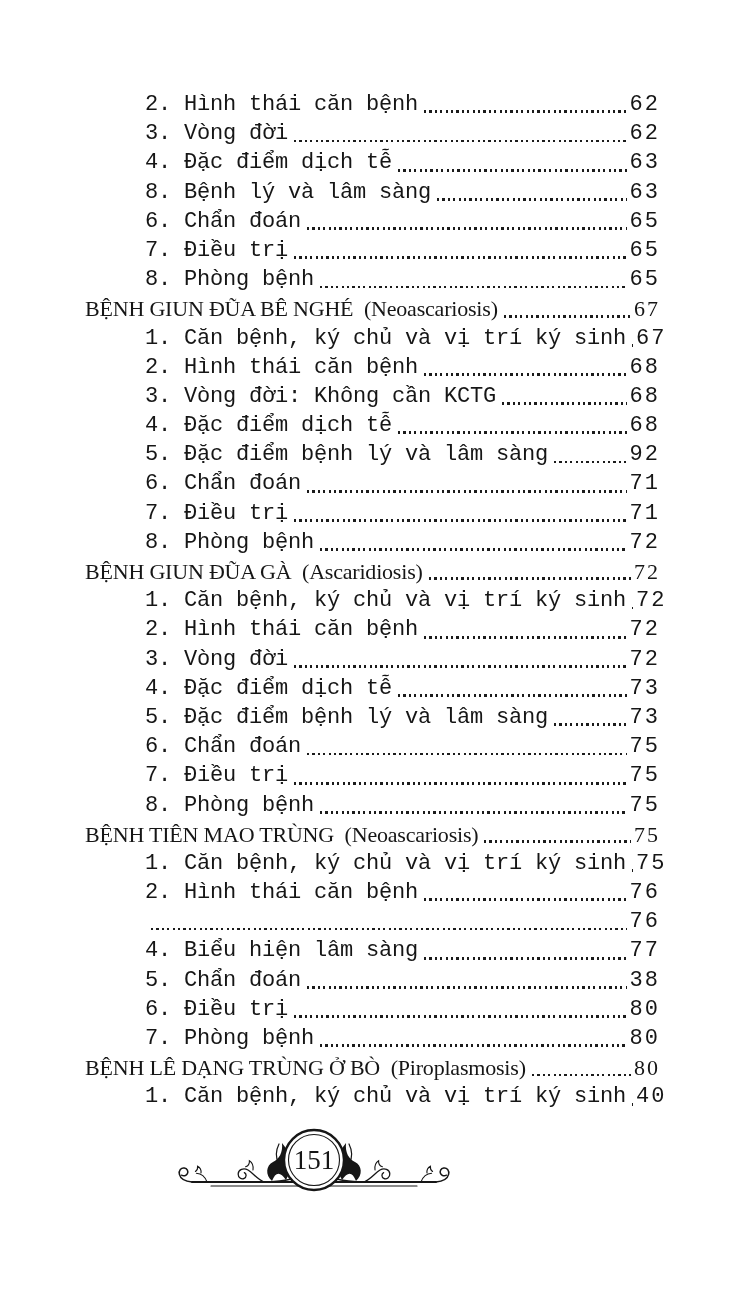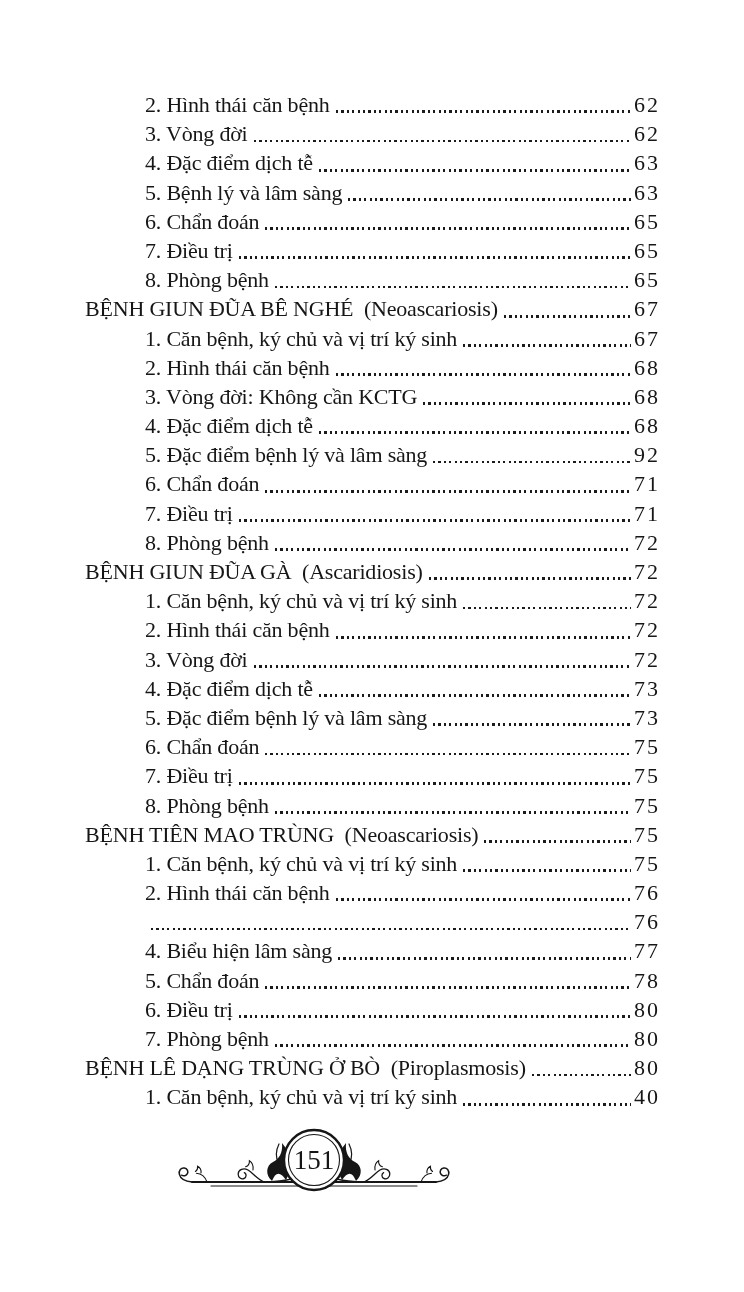--- a/index.html
+++ b/index.html
@@ -28,20 +28,21 @@
   }
   .toc-row {
     display: flex;
     height: 29.2px;
     line-height: 29.2px;
     font-size: 22px;
     letter-spacing: -0.2px;
   }
   .toc-row.toc-item {
     padding-left: 60px;
+    font-family: Liberation Mono, monospace;
   }
   .toc-label {
     flex: 0 0 auto;
     white-space: pre;
   }
   .toc-dots {
     flex: 1 1 auto;
     min-width: 10px;
     position: relative;
   }
@@ -98,21 +99,21 @@
     <span class="toc-page">62</span>
   </div>
 
   <div class="toc-row toc-item">
     <span class="toc-label">4. Đặc điểm dịch tễ</span>
     <span class="toc-dots"></span>
     <span class="toc-page">63</span>
   </div>
 
   <div class="toc-row toc-item">
-    <span class="toc-label">5. Bệnh lý và lâm sàng</span>
+    <span class="toc-label">8. Bệnh lý và lâm sàng</span>
     <span class="toc-dots"></span>
     <span class="toc-page">63</span>
   </div>
 
   <div class="toc-row toc-item">
     <span class="toc-label">6. Chẩn đoán</span>
     <span class="toc-dots"></span>
     <span class="toc-page">65</span>
   </div>
 
@@ -261,21 +262,21 @@
 
   <div class="toc-row toc-item">
     <span class="toc-label">4. Biểu hiện lâm sàng</span>
     <span class="toc-dots"></span>
     <span class="toc-page">77</span>
   </div>
 
   <div class="toc-row toc-item">
     <span class="toc-label">5. Chẩn đoán</span>
     <span class="toc-dots"></span>
-    <span class="toc-page">78</span>
+    <span class="toc-page">38</span>
   </div>
 
   <div class="toc-row toc-item">
     <span class="toc-label">6. Điều trị</span>
     <span class="toc-dots"></span>
     <span class="toc-page">80</span>
   </div>
 
   <div class="toc-row toc-item">
     <span class="toc-label">7. Phòng bệnh</span>

